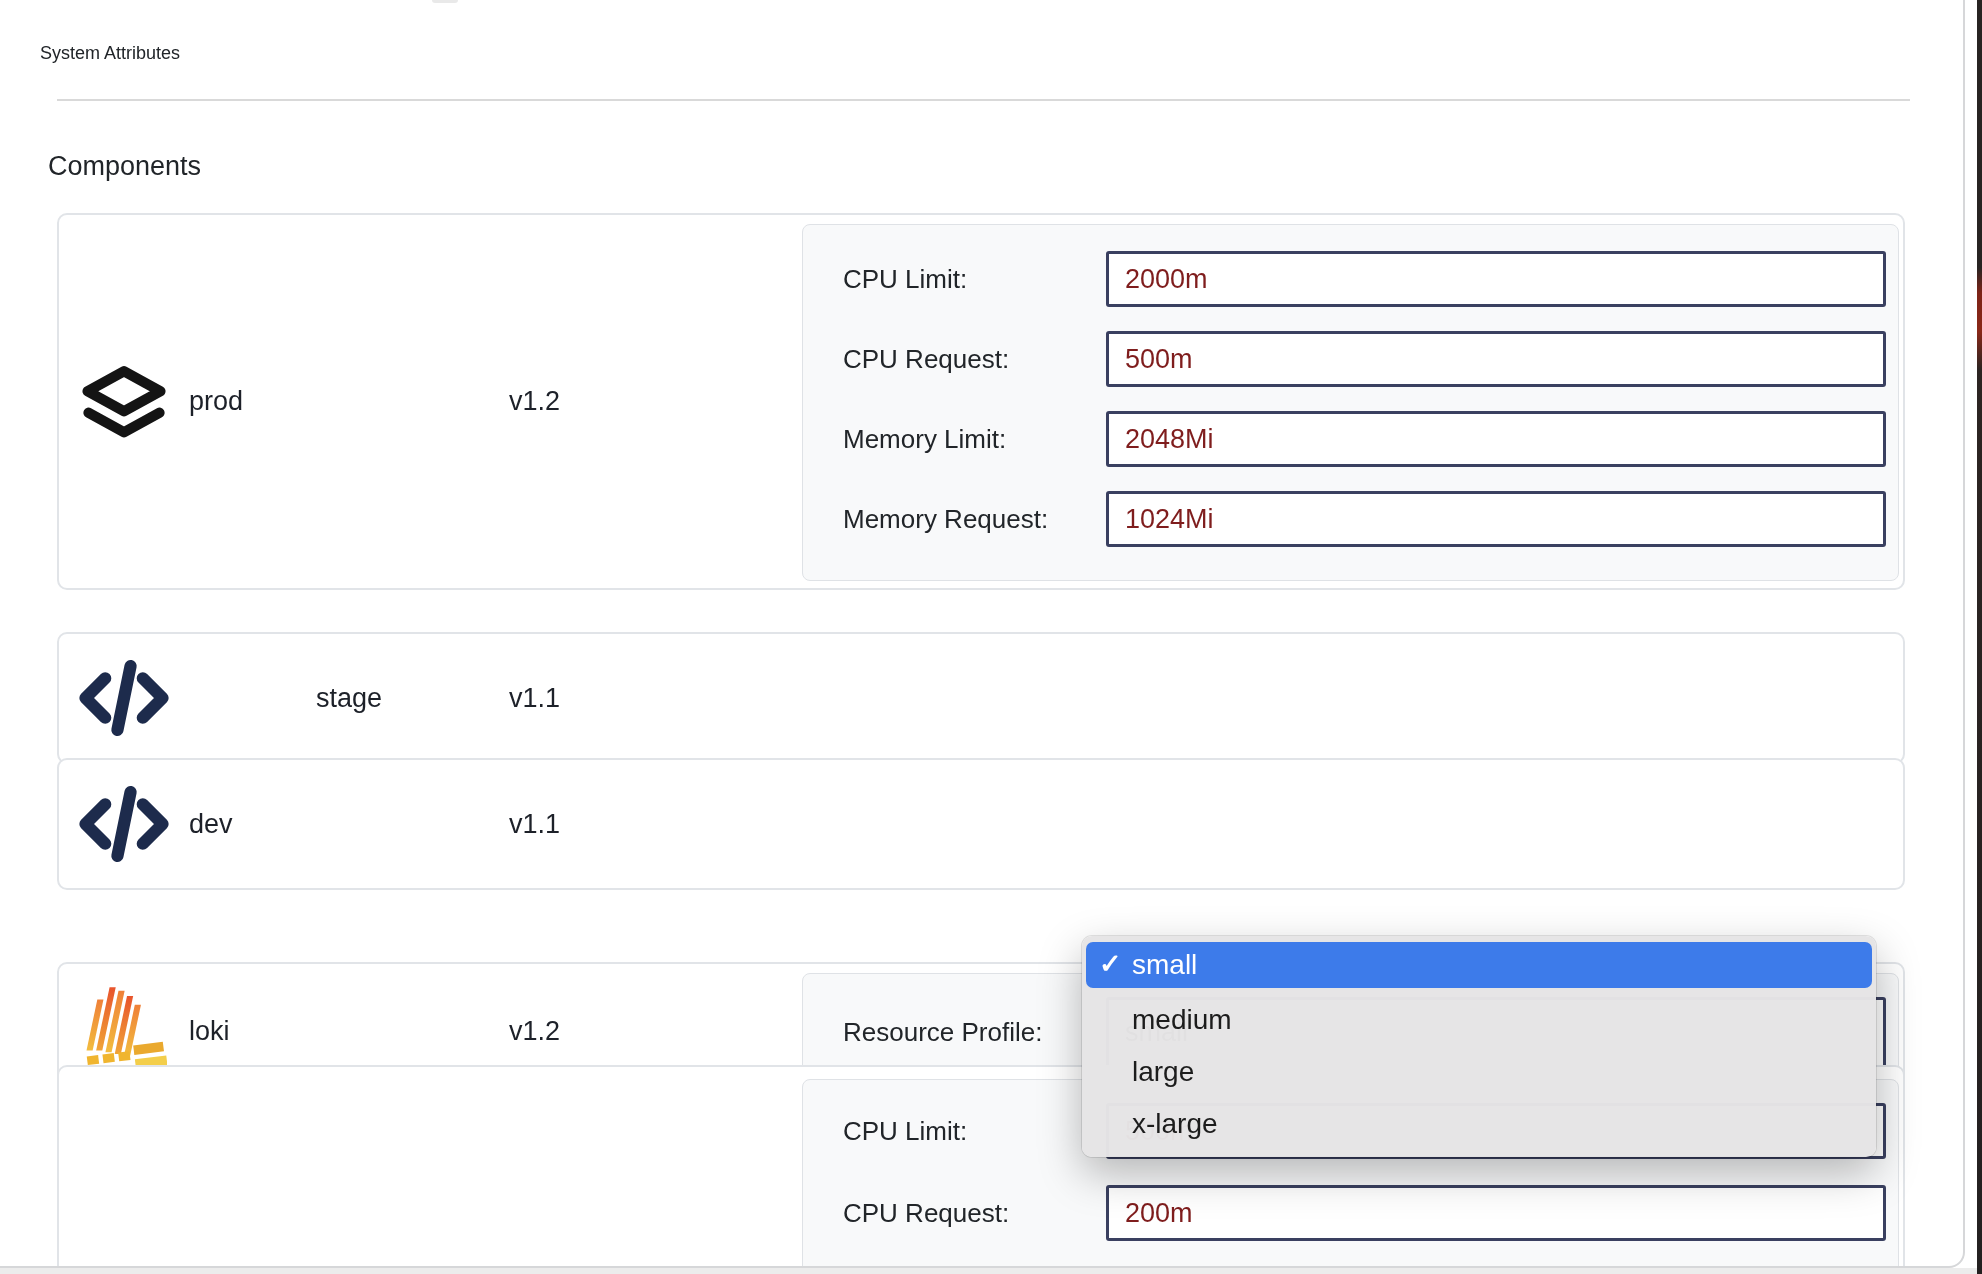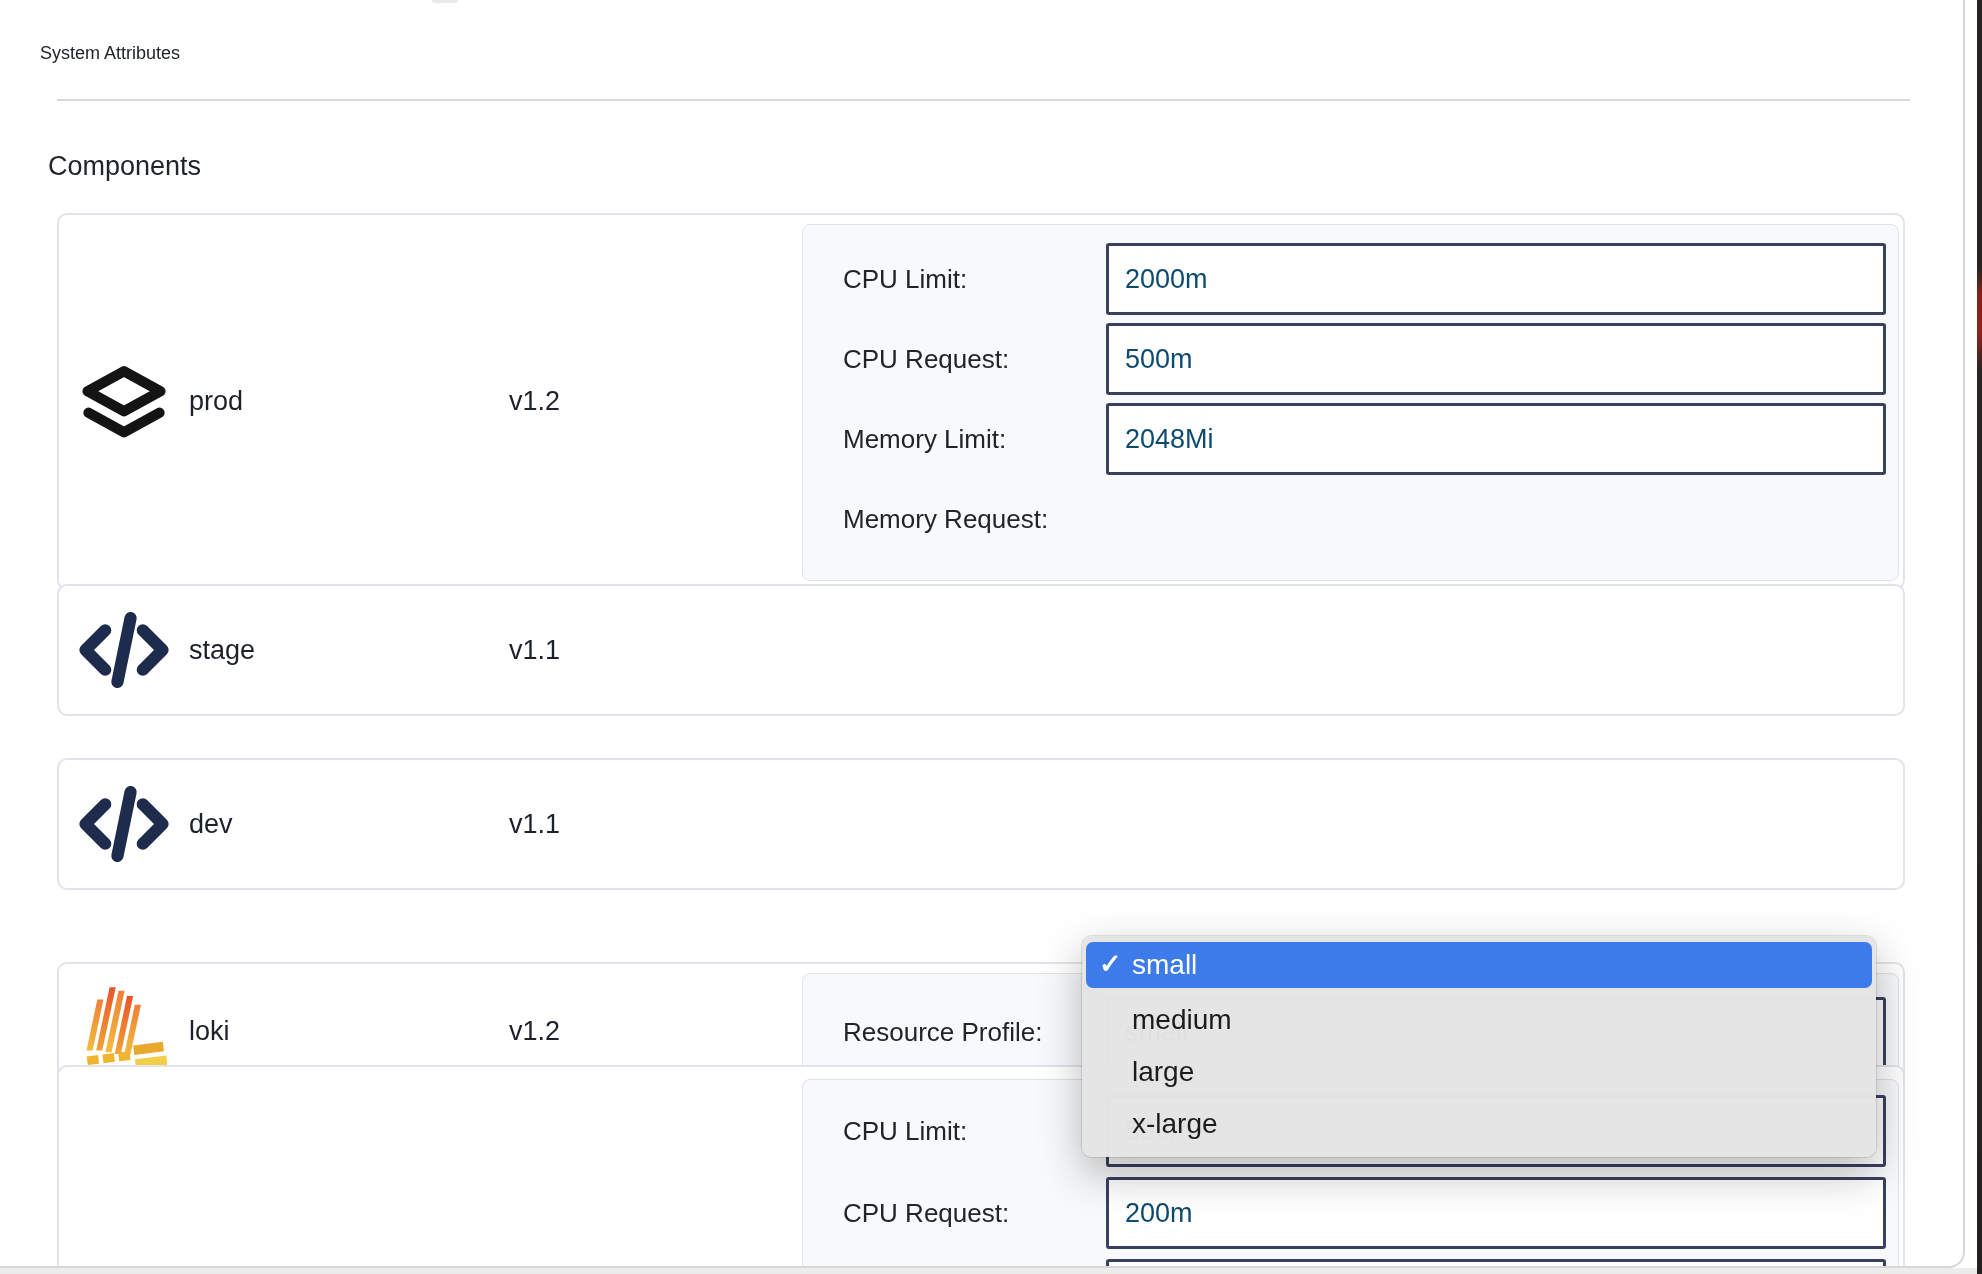--- a/index.html
+++ b/index.html
@@ -51,21 +51,21 @@
   }
   
   .card{
     position:absolute;left:57px;width:1848px;
     background:#ffffff;
     border:2px solid #e1e4e8;
     border-radius:10px;
     box-sizing:border-box;
   }
   .c1{top:213px;height:377px;}
-  .c2{top:584px;height:132px;}
+  .c2{top:632px;height:132px;text-align:center;}
   .c3{top:758px;height:132px;}
   .c4{top:962px;height:139px;}
   .c5{top:1065px;height:380px;}
   .card-main{
     display:flex;align-items:center;height:100%;
   }
   .icon-cell{
     width:130px;flex:none;display:flex;justify-content:center;align-items:center;
   }
   .comp-name{
@@ -82,24 +82,24 @@
     border-radius:8px;
     box-sizing:border-box;
     padding:18px 12px 18px 40px;
     display:flex;flex-direction:column;gap:8px;
   }
   .res-panel.single{justify-content:center;gap:0;}
   .c5 .res-panel{top:12px;bottom:auto;height:360px;padding-top:15px;gap:10px;}
   .res-row{display:flex;align-items:center;height:72px;flex:none;}
   .res-label{width:263px;flex:none;font-size:26px;color:#212529;}
   .res-input{
-    flex:1;height:72px;box-sizing:border-box;
+    flex:1;height:56px;box-sizing:border-box;
     background:#ffffff;
     border:3px solid #3a4060;border-radius:3px;
-    font-family:inherit;font-size:27px;color:#0c4a6e;
+    font-family:inherit;font-size:27px;color:#7f1d1d;
     padding:0 16px;outline:none;
   }
   .select-box{
     flex:1;height:72px;box-sizing:border-box;
     background:#ffffff;
     border:3px solid #3a4060;border-radius:3px;
     font-size:27px;color:#161616;
     display:flex;align-items:center;padding:0 16px;
   }
   
@@ -156,20 +156,21 @@
     <div class="res-row">
       <span class="res-label">CPU Request:</span>
       <input class="res-input" value="500m" style="">
     </div>
     <div class="res-row">
       <span class="res-label">Memory Limit:</span>
       <input class="res-input" value="2048Mi" style="">
     </div>
     <div class="res-row">
       <span class="res-label">Memory Request:</span>
+      <input class="res-input" value="1024Mi" style="">
     </div>
   </div>
 </section>
 
 <section class="card c2">
   <div class="card-main">
     <div class="icon-cell">
       <svg width="94" height="88" viewBox="0 0 100 92" fill="none">
         <path d="M30 25 L9 46 L30 67" stroke="#1d2b4c" stroke-width="13" stroke-linecap="round" stroke-linejoin="round"></path>
         <path d="M70 25 L91 46 L70 67" stroke="#1d2b4c" stroke-width="13" stroke-linecap="round" stroke-linejoin="round"></path>

